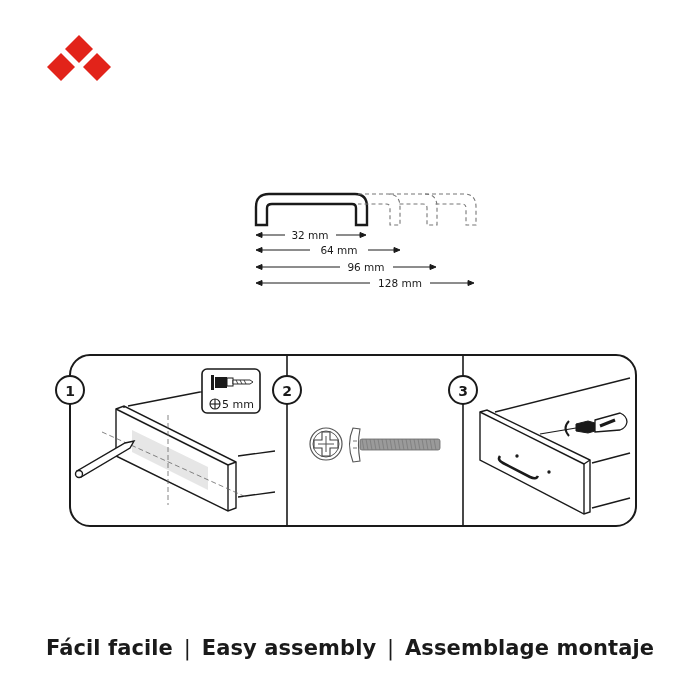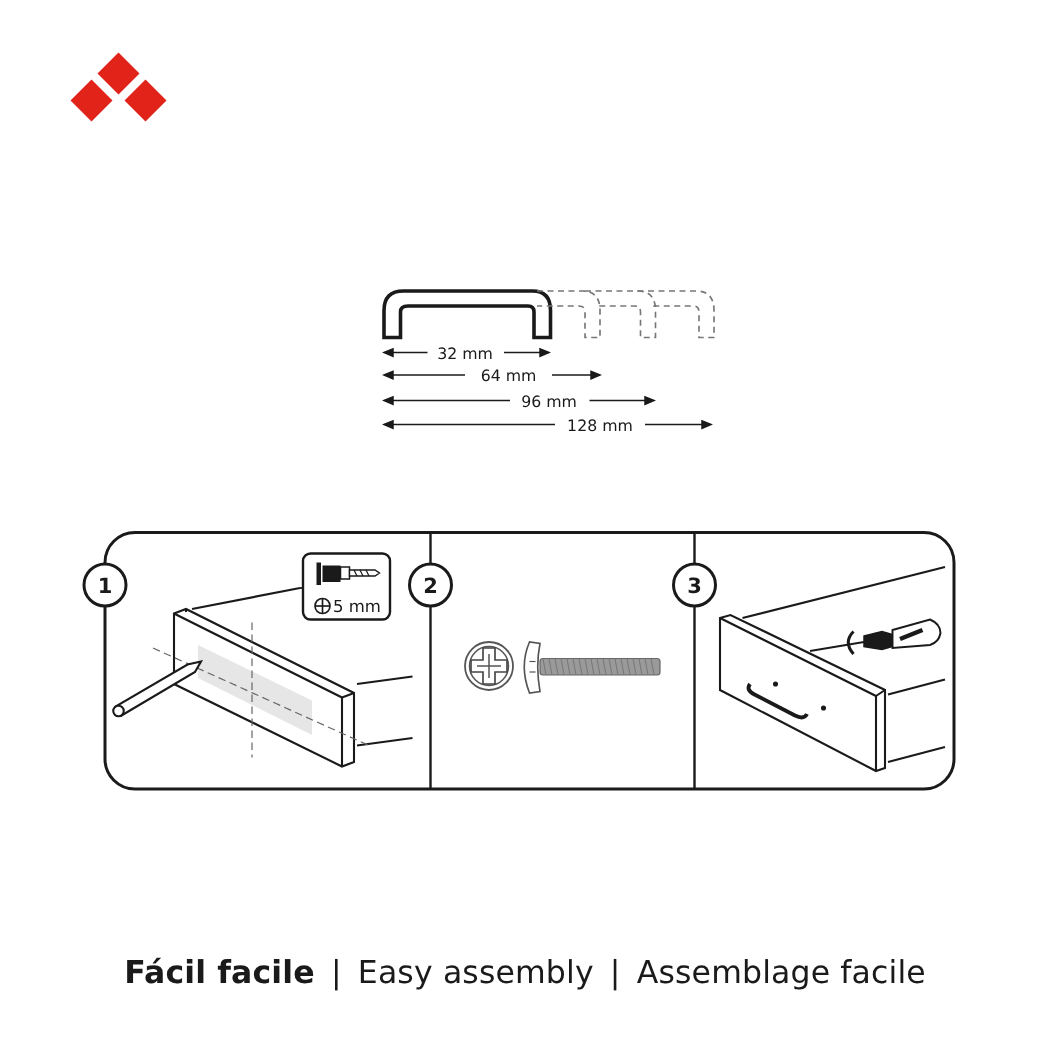--- a/index.html
+++ b/index.html
@@ -1,21 +1,21 @@
 <!DOCTYPE html>
 <html><head>
 <meta charset="utf-8">
 <style>
   html, body { margin: 0; padding: 0; background: #ffffff; }
   body { width: 700px; height: 700px; position: relative; overflow: hidden; font-family: "DejaVu Sans", sans-serif; }
   .abs { position: absolute; }
   .caption { position: absolute; left: 0; width: 700px; top: 636px; text-align: center; font-size: 21px; color: #1a1a1a; letter-spacing: 0.1px; }
   .caption .bold { font-weight: bold; }
   .caption .sep { font-weight: normal; color: #1a1a1a; padding: 0 4px; }
-  .caption .light { font-weight: normal; }
+  .caption .light { font-weight: bold; }
   .dim-label { font-family: "DejaVu Sans", sans-serif; font-size: 10.5px; fill: #1a1a1a; }
   .step-num { font-family: "DejaVu Sans", sans-serif; font-size: 14px; font-weight: bold; fill: #1a1a1a; }
   .spec-text { font-family: "DejaVu Sans", sans-serif; font-size: 11px; fill: #1a1a1a; }
 </style>
 </head>
 <body>
 
 <svg class="abs" style="left:44px;top:34px" width="70" height="52" viewBox="0 0 70 52">
   <polygon points="35,1 49,15 35,29 21,15" fill="#e2231a"></polygon>
   <polygon points="17,19 31,33 17,47 3,33" fill="#e2231a"></polygon>
@@ -150,14 +150,14 @@
     <path d="M595,420 L620,413 Q627,416 627,422 Q626,428 620,430 L595,432 Z" fill="#fff" stroke-width="1.3"></path>
     <path d="M600,426 L615,420" stroke-width="3"></path>
   </g>
 </svg>
 
 <div class="caption">
   <span class="bold">Fácil facile</span>
   <span class="sep">|</span>
   <span class="light">Easy assembly</span>
   <span class="sep">|</span>
-  <span class="light">Assemblage facile</span>
+  <span class="light">Assemblage montaje</span>
 </div>
 
 </body></html>

